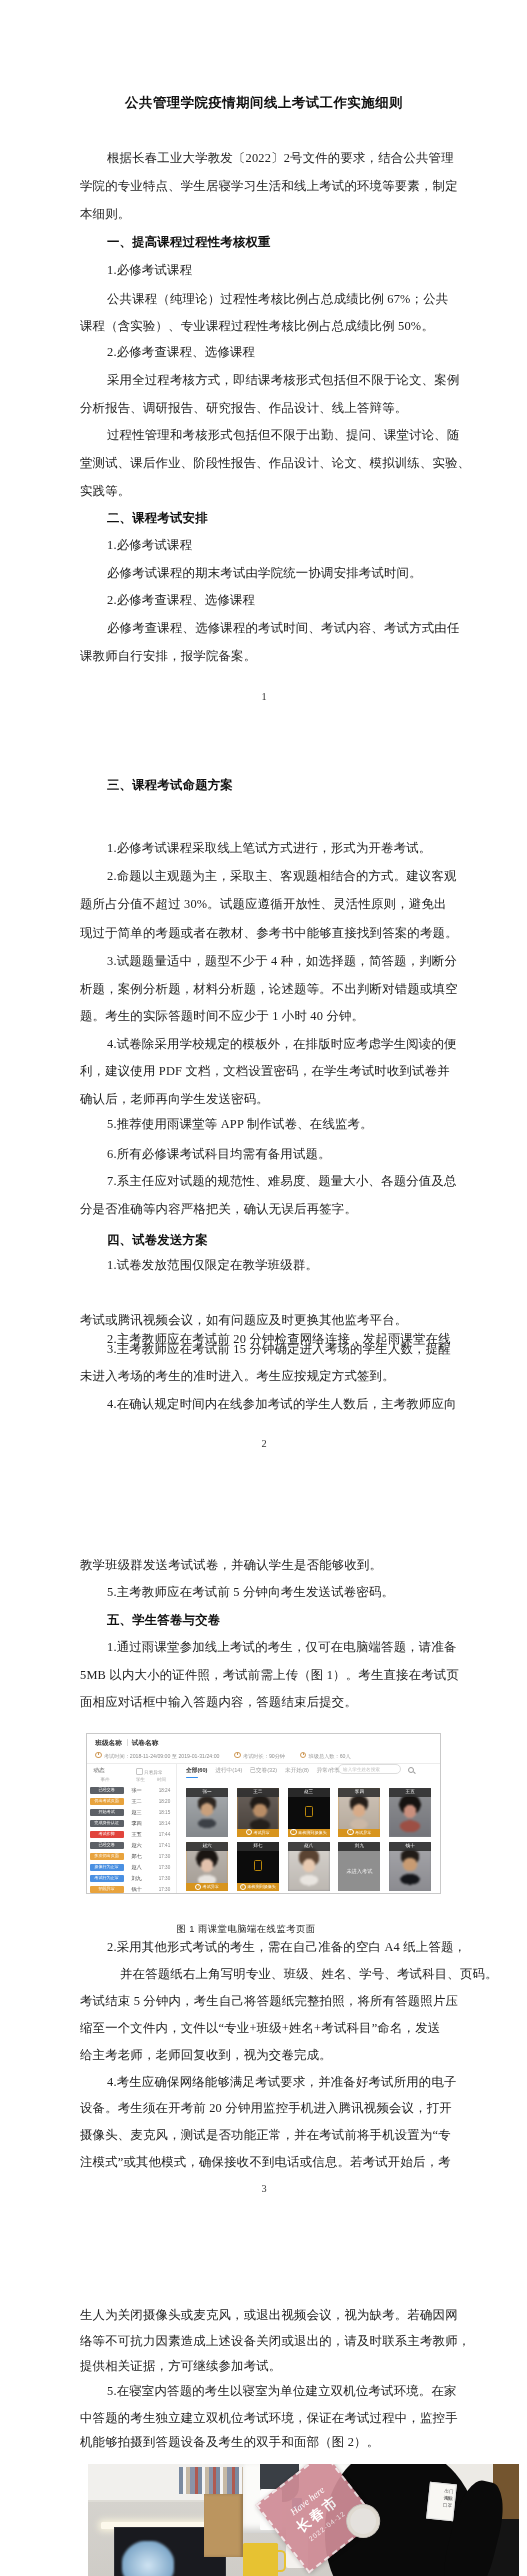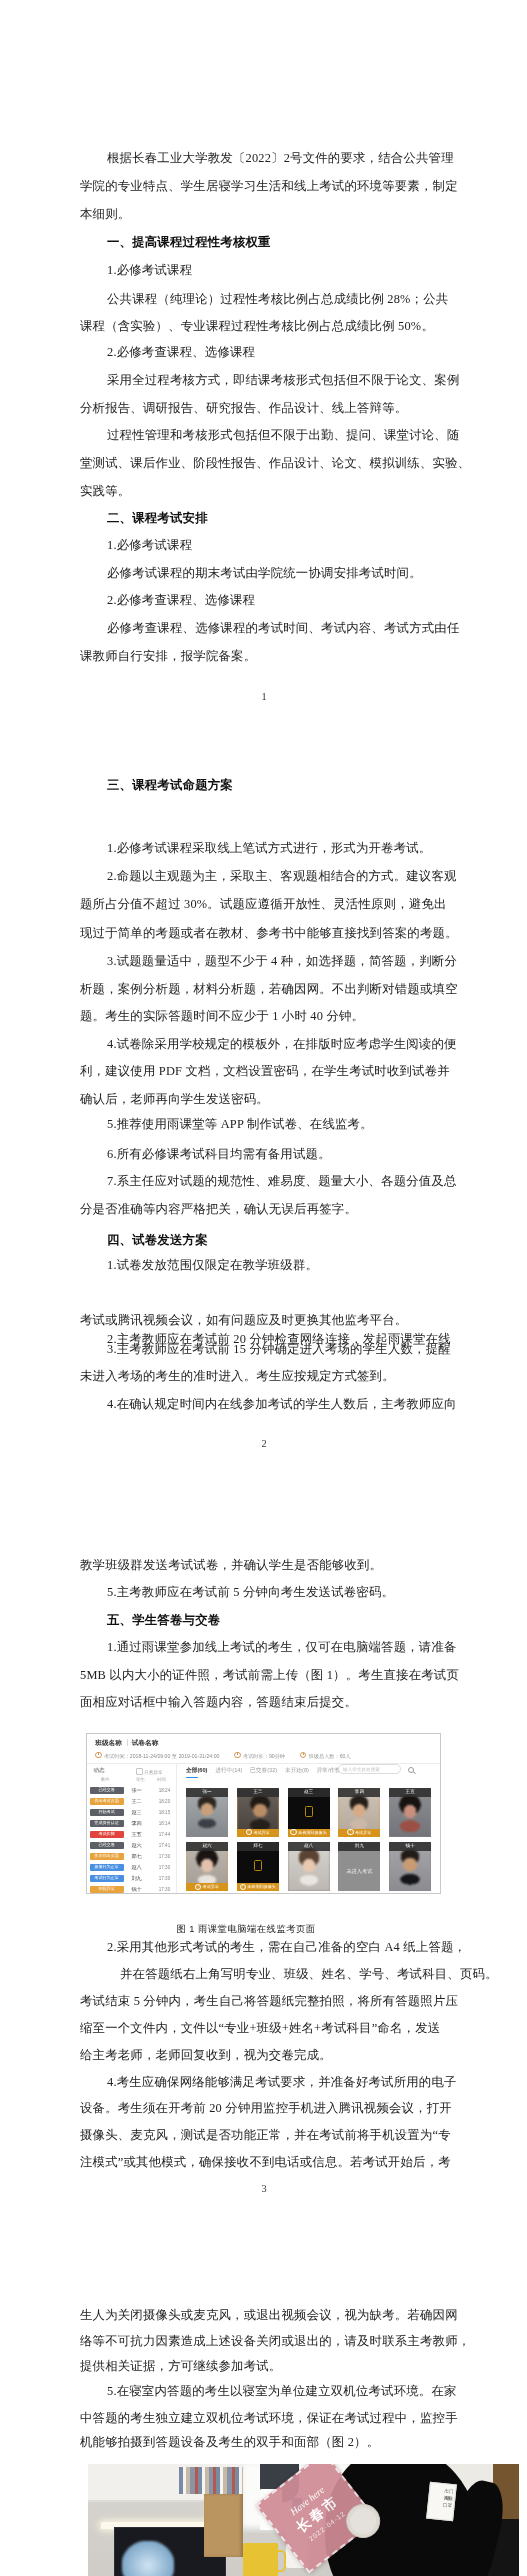--- a/index.html
+++ b/index.html
@@ -144,34 +144,35 @@
   .stamp-city{font-size:14px;font-weight:bold;color:#fff;letter-spacing:2.6px;}
   .stamp-date{font-size:6.7px;color:#fdf3f4;letter-spacing:1px;}
   .stamp-seal{position:absolute;right:-7.2px;bottom:-11.3px;width:32px;height:32px;border-radius:50%;
          background:#f5f2ed;border:1px solid #d9d4cc;box-shadow:inset 0 0 0 3.1px #efe9e0;transform:rotate(38deg);}
 </style>
 </head>
 <body>
 
 <div class="page">
 
+  <h1 class="doc-title">公共管理学院疫情期间线上考试工作实施细则</h1>
 
   <div>
 
       <div class="line indent" style="top: 150px;">根据长春工业大学教发〔2022〕2号文件的要求，结合公共管理</div>
 
       <div class="line body" style="top: 178px;">学院的专业特点、学生居寝学习生活和线上考试的环境等要素，制定</div>
 
       <div class="line body" style="top: 206px;">本细则。</div>
 
       <div class="line heading" style="top: 234px;">一、提高课程过程性考核权重</div>
 
       <div class="line indent" style="top: 262px;">1.必修考试课程</div>
 
-      <div class="line indent" style="top: 291px;">公共课程（纯理论）过程性考核比例占总成绩比例 28%；公共</div>
+      <div class="line indent" style="top: 291px;">公共课程（纯理论）过程性考核比例占总成绩比例 67%；公共</div>
 
       <div class="line body" style="top: 318px;">课程（含实验）、专业课程过程性考核比例占总成绩比例 50%。</div>
 
       <div class="line indent" style="top: 344px;">2.必修考查课程、选修课程</div>
 
       <div class="line indent" style="top: 372px;">采用全过程考核方式，即结课考核形式包括但不限于论文、案例</div>
 
       <div class="line body" style="top: 400px;">分析报告、调研报告、研究报告、作品设计、线上答辩等。</div>
 
       <div class="line indent" style="top: 427px;">过程性管理和考核形式包括但不限于出勤、提问、课堂讨论、随</div>
@@ -199,21 +200,21 @@
       <div class="line indent" style="top: 840px; text-align: right;">1.必修考试课程采取线上笔试方式进行，形式为开卷考试。</div>
 
       <div class="line indent" style="top: 868px;">2.命题以主观题为主，采取主、客观题相结合的方式。建议客观</div>
 
       <div class="line body" style="top: 896px;">题所占分值不超过 30%。试题应遵循开放性、灵活性原则，避免出</div>
 
       <div class="line body" style="top: 925px;">现过于简单的考题或者在教材、参考书中能够直接找到答案的考题。</div>
 
       <div class="line indent" style="top: 953px;">3.试题题量适中，题型不少于 4 种，如选择题，简答题，判断分</div>
 
-      <div class="line body" style="top: 981px;">析题，案例分析题，材料分析题，若确因网。不出判断对错题或填空</div>
+      <div class="line body" style="top: 981px;">析题，案例分析题，材料分析题，论述题等。不出判断对错题或填空</div>
 
       <div class="line body" style="top: 1008px;">题。考生的实际答题时间不应少于 1 小时 40 分钟。</div>
 
       <div class="line indent" style="top: 1036px;">4.试卷除采用学校规定的模板外，在排版时应考虑学生阅读的便</div>
 
       <div class="line body" style="top: 1063px;">利，建议使用 PDF 文档，文档设置密码，在学生考试时收到试卷并</div>
 
       <div class="line body" style="top: 1091px;">确认后，老师再向学生发送密码。</div>
 
       <div class="line indent" style="top: 1116px;">5.推荐使用雨课堂等 APP 制作试卷、在线监考。</div>

